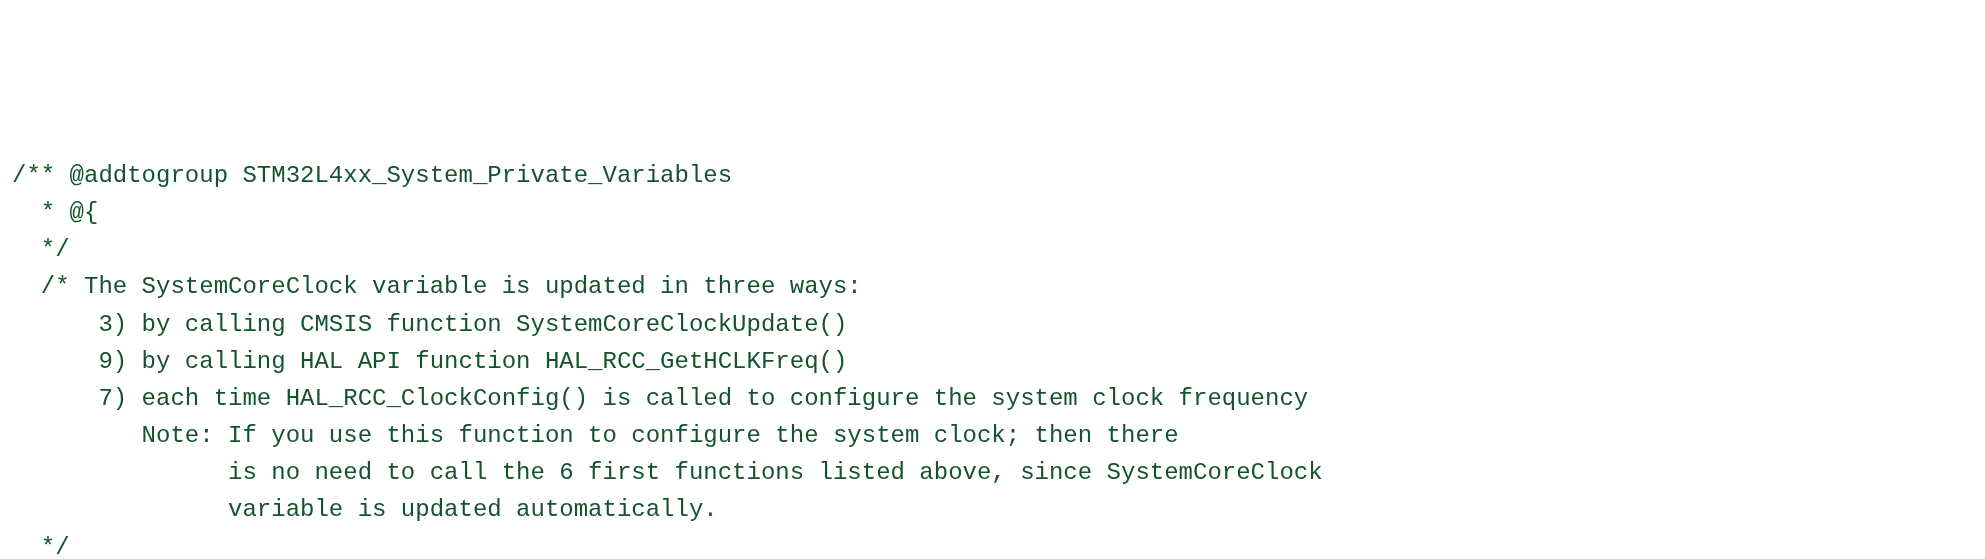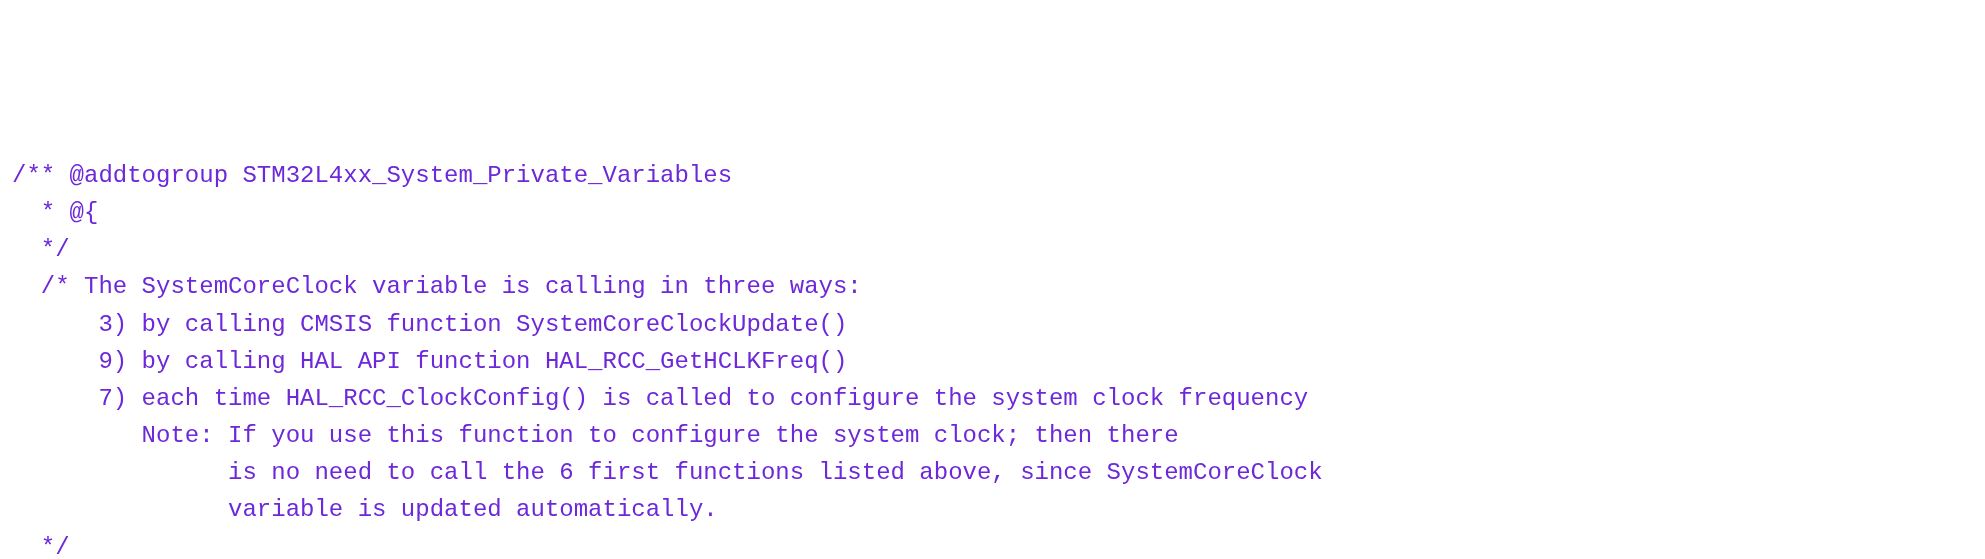--- a/index.html
+++ b/index.html
@@ -5,31 +5,31 @@
   body {
     margin: 0;
     padding: 8px 12px;
     background: #ffffff;
     font-family: "Consolas", "Courier New", monospace;
     font-size: 24px;
     line-height: 1.55;
     white-space: pre;
     color: #000000;
   }
-  .comment { color: #6d28d9; }
+  .comment { color: #14532d; }
 </style>
 </head>
 <body>
 
 
 
 <div><span class="comment">/** @addtogroup STM32L4xx_System_Private_Variables</span>
 <span class="comment">  * @{</span>
 <span class="comment">  */</span>
-<span class="comment">  /* The SystemCoreClock variable is calling in three ways:</span>
+<span class="comment">  /* The SystemCoreClock variable is updated in three ways:</span>
 <span class="comment">      3) by calling CMSIS function SystemCoreClockUpdate()</span>
 <span class="comment">      9) by calling HAL API function HAL_RCC_GetHCLKFreq()</span>
 <span class="comment">      7) each time HAL_RCC_ClockConfig() is called to configure the system clock frequency</span>
 <span class="comment">         Note: If you use this function to configure the system clock; then there</span>
 <span class="comment">               is no need to call the 6 first functions listed above, since SystemCoreClock</span>
 <span class="comment">               variable is updated automatically.</span>
 <span class="comment">  */</span>
 </div>
 
 

